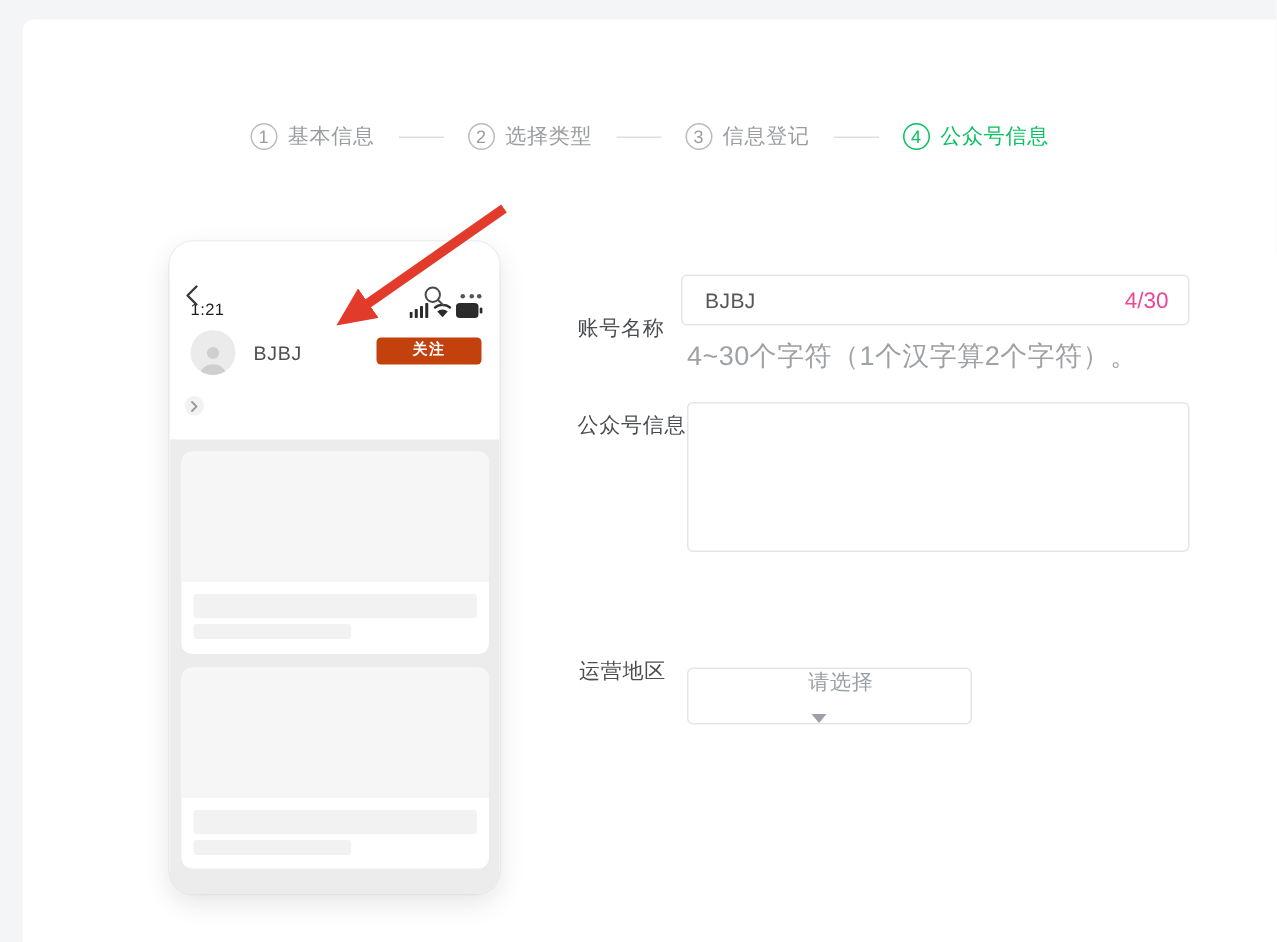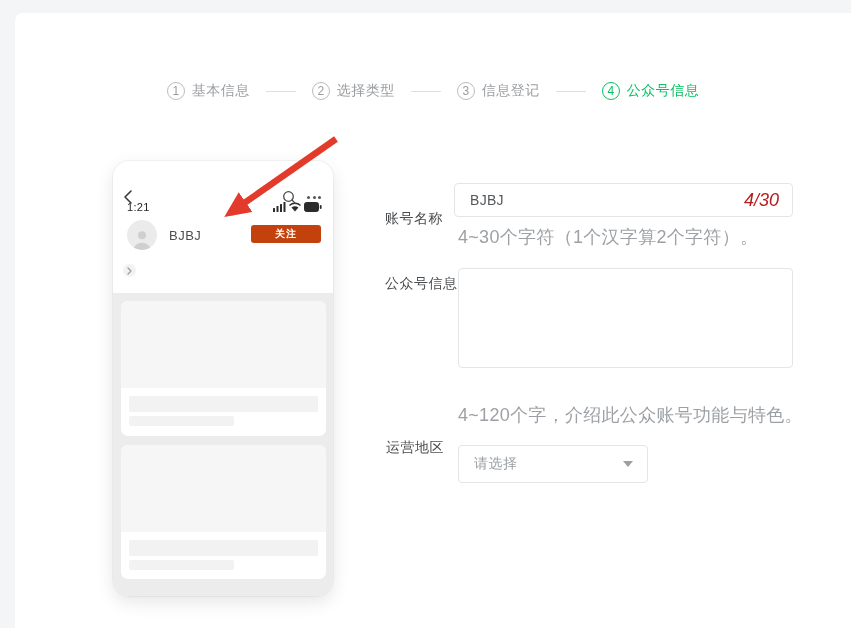--- a/index.html
+++ b/index.html
@@ -93,38 +93,38 @@
   .field-input {
     position:absolute; left:439px; top:170px; width:339px; height:34px;
     border:1px solid #e3e5e7; border-radius:4px; background:#fff;
     display:flex; align-items:center;
   }
   .field-input input {
     border:none; outline:none; flex:1; height:100%; padding:0 10px 0 15px;
     font-size:14px; color:#55585b; background:transparent;
     font-family:"Liberation Sans","DejaVu Sans",sans-serif; letter-spacing:.3px;
   }
-  .char-counter { font-size:18px; color:#b91c1c; padding-right:13px;font-style:italic; }
+  .char-counter { font-size:15px; color:#ec4899; padding-right:13px; }
   .helper { position:absolute; font-size:18px; color:#9da1a5; letter-spacing:.3px; }
   .helper-name  { left:443px; top:212px; }
   .helper-intro { left:443px; top:390px; }
   .field-textarea {
     position:absolute; left:443px; top:255px; width:335px; height:100px;
     border:1px solid #e3e5e7; border-radius:4px; background:#fff;
     resize:none; outline:none; padding:8px 10px; font-size:14px; color:#55585b;
     font-family:"Liberation Sans","DejaVu Sans",sans-serif;
   }
   .counter-intro {
     position:absolute; left:443px; top:365px; width:335px;
     text-align:right; font-size:14px; color:#c2c5c8;
   }
   .field-select {
     position:absolute; left:443px; top:432px; width:190px; height:38px;
     border:1px solid #e3e5e7; border-radius:4px; background:#fff;
-    display:flex; align-items:center; cursor:pointer;
+    display:flex; align-items:center; cursor:pointer;flex-direction:column;
   }
   .select-value { flex:1; padding-left:15px; font-size:14px; color:#9a9fa3; letter-spacing:.5px; }
   .select-caret {
     margin-right:14px; width:0; height:0;
     border-left:5px solid transparent; border-right:5px solid transparent;
     border-top:6px solid #9aa0a6;
   }
 </style>
 </head>
 <body>
@@ -231,21 +231,20 @@
 
   <label class="form-label lbl-name">账号名称</label>
   <div class="field-input">
     <input type="text" value="BJBJ" style="">
     <span class="char-counter">4/30</span>
   </div>
   <div class="helper helper-name">4~30个字符（1个汉字算2个字符）。</div>
 
   <label class="form-label lbl-intro">公众号信息</label>
   <textarea class="field-textarea" style=""></textarea>
-  <div class="helper helper-intro">4~120个字，介绍此公众账号功能与特色。</div>
 
   <label class="form-label lbl-region">运营地区</label>
   <div class="field-select">
     <span class="select-value">请选择</span>
     <span class="select-caret"></span>
   </div>
 
 </div>
 
 </body></html>

